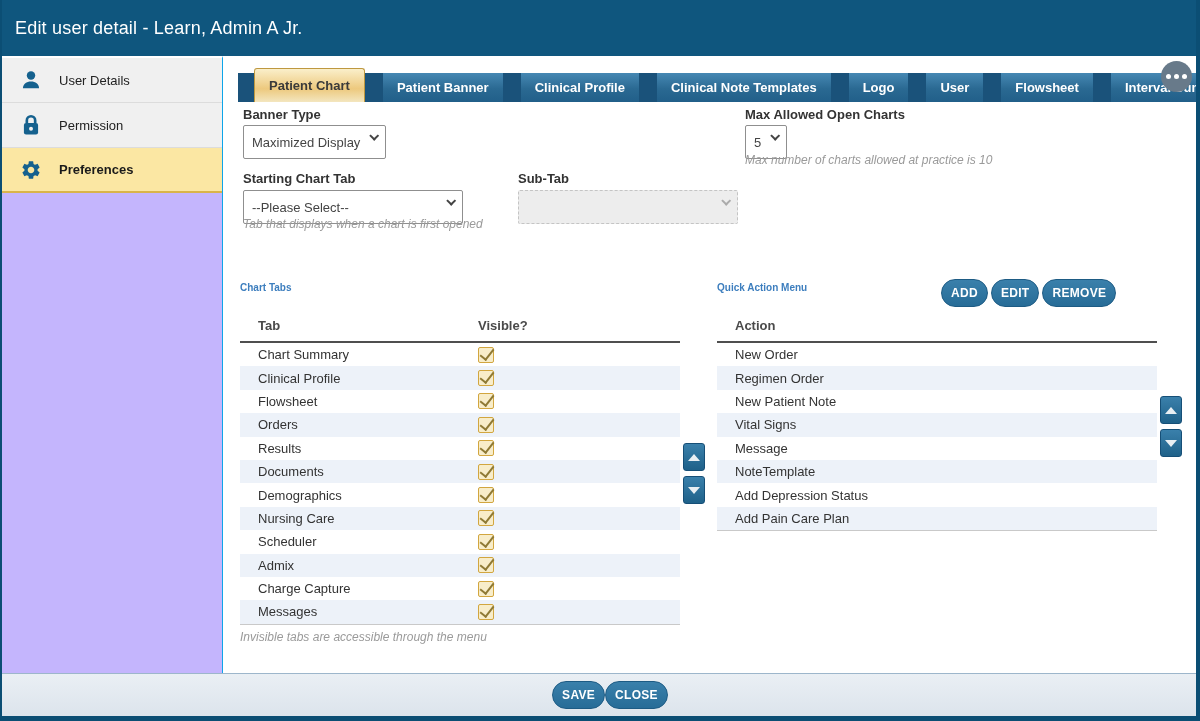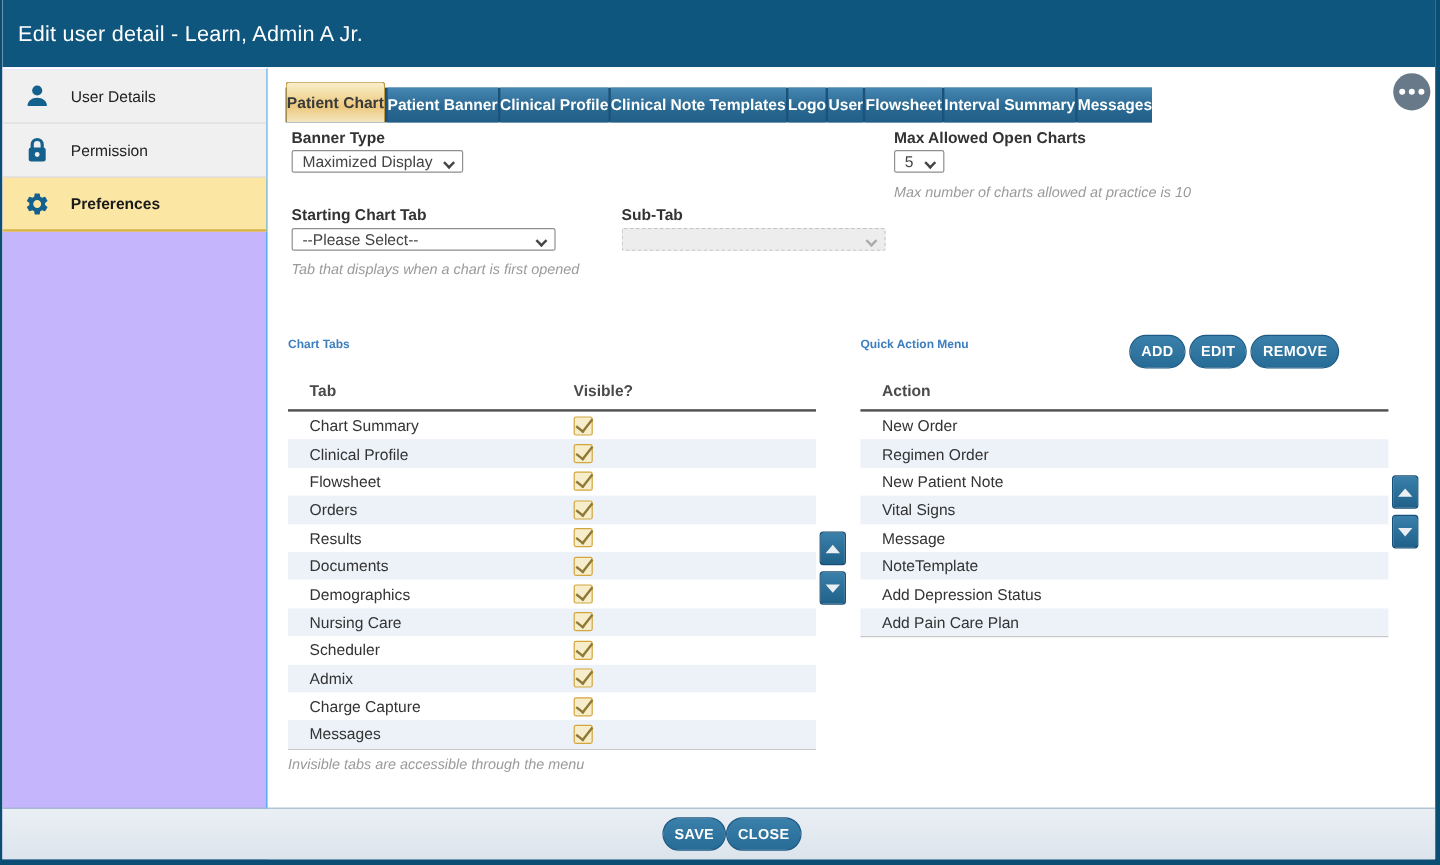--- a/index.html
+++ b/index.html
@@ -15,33 +15,33 @@
   .side-item{height:45px;display:flex;align-items:center;background:#F0F0F0;border-bottom:1px solid #DCDCDC;
     padding-left:17px;font-size:13px;color:#222;cursor:pointer;}
   .side-item .ic{width:24px;height:24px;margin-right:16px;display:flex;align-items:center;justify-content:center;}
   .side-item .ic svg{fill:#15618E;}
   .side-item.active{background:#FBE7A3;border-bottom:2px solid #D9B44A;font-weight:bold;color:#1a1a1a;}
   
   .main{flex:1;position:relative;background:#fff;overflow:hidden;}
   
   .tabbar{height:34px;margin-top:12px;padding-left:15px;display:flex;align-items:flex-end;}
   .tabs{display:flex;height:29px;background:#1A527A;}
-  .tab{padding:0 0;display:flex;align-items:center;white-space:nowrap;font-size:13px;font-weight:bold;color:#fff;
-    background:linear-gradient(180deg,#4688B3 0%,#2A6992 55%,#215F89 100%);margin-right:2px;cursor:pointer;}
+  .tab{padding:0 14px;display:flex;align-items:center;white-space:nowrap;font-size:13px;font-weight:bold;color:#fff;
+    background:linear-gradient(180deg,#4688B3 0%,#2A6992 55%,#215F89 100%);margin-right:2px;cursor:pointer;margin-left:16px;}
   .tab:last-child{margin-right:0;}
   .tab.active{background:linear-gradient(180deg,#FAEFCA 0%,#EDC97E 60%,#F3E6BF 100%);
     color:#3a3a3a;height:34px;margin-top:-5px;border:1px solid #BE9840;border-bottom:none;border-radius:3px 3px 0 0;}
   .overflow-btn{position:absolute;left:1159px;top:61px;width:31px;height:31px;border-radius:50%;
     background:#687A8A;display:flex;align-items:center;justify-content:center;cursor:pointer;z-index:5;}
   .overflow-btn .dot{width:5px;height:5px;border-radius:50%;background:#fff;box-shadow:-8px 0 0 #fff,8px 0 0 #fff;}
   
   .content{position:relative;height:calc(100% - 46px);}
   .lbl{position:absolute;font-size:13px;font-weight:bold;color:#333;}
   .hint{position:absolute;font-size:12px;font-style:italic;color:#9A9A9A;}
-  .select{position:absolute;height:19px;background:#fff;border:1px solid #8F8F8F;border-radius:2px;
+  .select{position:absolute;height:34px;background:#fff;border:1px solid #8F8F8F;border-radius:2px;
     display:flex;align-items:center;padding:0 22px 0 8px;font-size:13px;color:#444;cursor:pointer;}
   .select .car{position:absolute;right:8px;top:7px;width:7px;height:7px;border-right:2px solid #444;
     border-bottom:2px solid #444;transform:rotate(45deg) translateY(-1px);}
   .select.disabled{background:#EDEDED;border:1px dashed #C4C4C4;cursor:default;}
   .select.disabled .car{border-color:#ABABAB;}
   .sec-title{position:absolute;font-size:10px;font-weight:bold;color:#3D7EBE;}
   
   .tbl{position:absolute;width:440px;font-size:13px;}
   .thead{display:flex;padding:4px 0 8px 18px;font-weight:bold;color:#4A4A4A;border-bottom:2px solid #4F4F4F;}
   .thead .c1{width:220px;}

